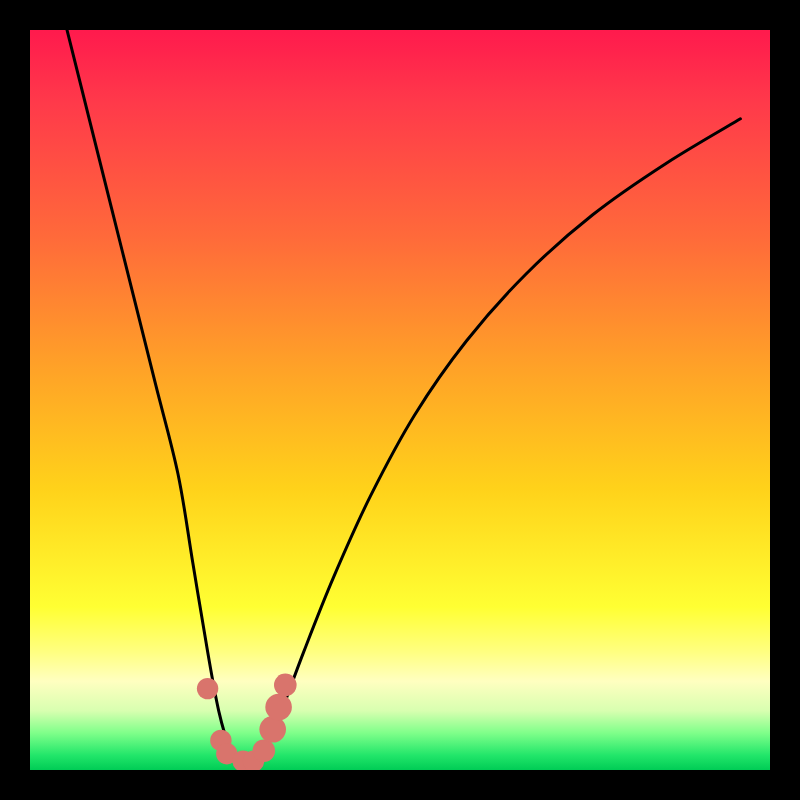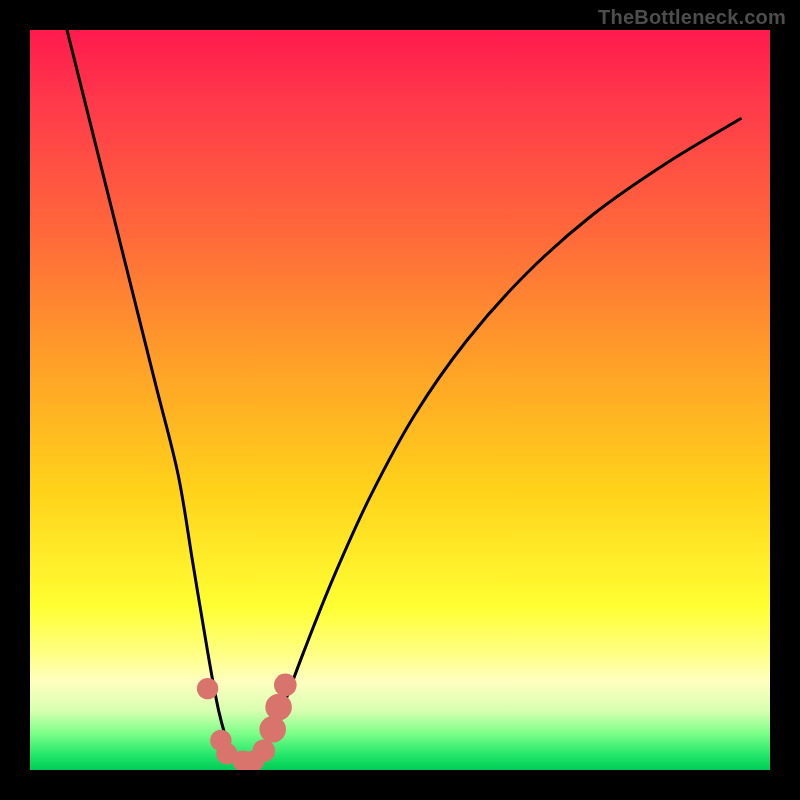--- a/index.html
+++ b/index.html
@@ -52,21 +52,20 @@
     position: absolute;
     inset: 0;
     width: 740px;
     height: 740px;
   }
 </style>
 </head>
 <body>
 
 <div class="frame">
-  <div class="watermark">TheBottleneck.com</div>
 
   <div class="plot">
     <svg class="curve" viewBox="0 0 740 740" preserveAspectRatio="none">
       <path id="curve-path" fill="none" stroke="#000000" stroke-width="3" stroke-linecap="round" stroke-linejoin="round" d="M 37.0 0.0 C 40.7 14.8, 51.8 59.2, 59.2 88.8 C 66.6 118.4, 74.0 148.0, 81.4 177.6 C 88.8 207.2, 96.2 236.8, 103.6 266.4 C 111.0 296.0, 118.4 325.6, 125.8 355.2 C 133.2 384.8, 141.8 414.4, 148.0 444.0 C 154.2 473.6, 157.9 503.2, 162.8 532.8 C 167.7 562.4, 173.3 596.9, 177.6 621.6 C 181.9 646.3, 185.0 664.8, 188.7 680.8 C 192.4 696.8, 196.1 709.2, 199.8 717.8 C 203.5 726.4, 207.2 730.1, 210.9 732.6 C 214.6 735.1, 217.7 735.1, 222.0 732.6 C 226.3 730.1, 231.9 726.4, 236.8 717.8 C 241.7 709.2, 245.4 696.8, 251.6 680.8 C 257.8 664.8, 265.2 643.8, 273.8 621.6 C 282.4 599.4, 292.3 573.5, 303.4 547.6 C 314.5 521.7, 326.8 493.3, 340.4 466.2 C 354.0 439.1, 368.8 410.7, 384.8 384.8 C 400.8 358.9, 418.1 334.2, 436.6 310.8 C 455.1 287.4, 474.8 265.2, 495.8 244.2 C 516.8 223.2, 539.0 203.5, 562.4 185.0 C 585.8 166.5, 611.7 149.2, 636.4 133.2 C 661.1 117.2, 698.1 96.2, 710.4 88.8"></path>
       <g id="markers">
           <circle cx="177.6" cy="658.6" r="10.7" fill="#d9746c"></circle>
           <circle cx="190.9" cy="710.4" r="10.7" fill="#d9746c"></circle>
           <circle cx="196.8" cy="723.7" r="10.7" fill="#d9746c"></circle>
           <circle cx="213.1" cy="731.1" r="10.7" fill="#d9746c"></circle>
           <circle cx="223.5" cy="731.1" r="10.7" fill="#d9746c"></circle>

